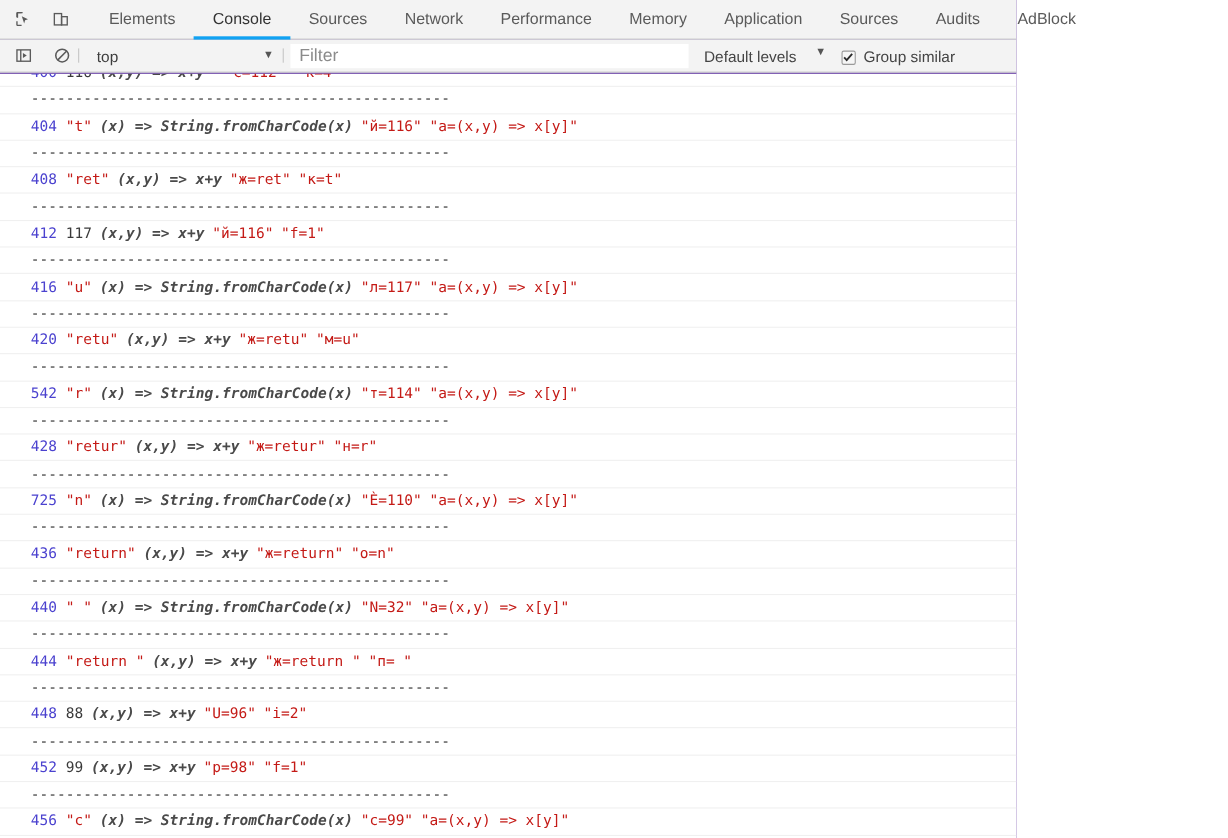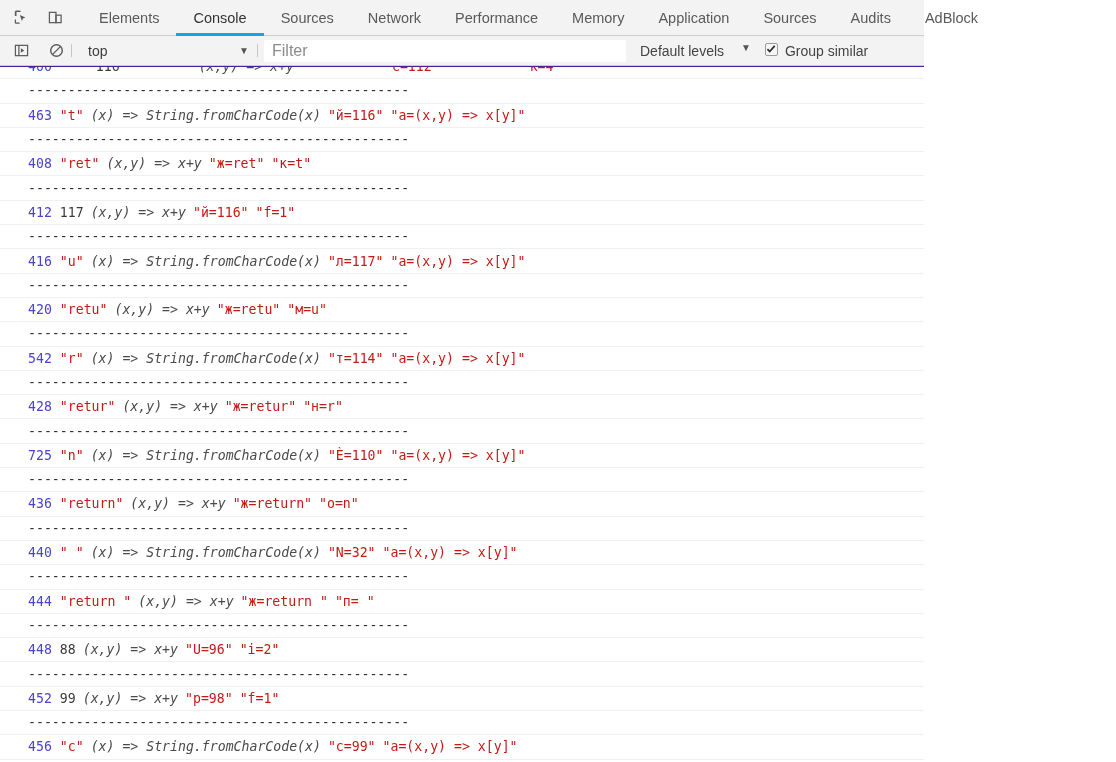--- a/index.html
+++ b/index.html
@@ -91,21 +91,21 @@
     font-family: "Liberation Sans", sans-serif;
   }
   .filter-input::placeholder { color: #8b8b8b; }
   .levels {
     display: flex; gap: 17px;
     margin-left: 14px;
     font-size: 14px; color: #444;
     cursor: pointer; white-space: nowrap;
   }
   .group-wrap {
-    display: flex; align-items: flex-start; gap: 7px;
+    display: flex; align-items: flex-end; gap: 7px;
     margin-left: 14px;
     font-size: 14px; color: #444;
     cursor: pointer; white-space: nowrap;
   }
   .cbox {
     width: 13px; height: 13px;
     border: 1px solid #9a9a9a;
     background: #f6f6f6;
     border-radius: 2px;
     display: flex; align-items: center; justify-content: center;
@@ -124,30 +124,31 @@
     height: 24.3px;
     border-bottom: 1px solid #f0f0f0;
     display: flex;
     align-items: center;
     padding-left: 28px;
     font-family: "DejaVu Sans Mono", "Liberation Mono", monospace;
     font-size: 13.2px;
     white-space: pre;
     color: #303030;
   }
-  .row.first { margin-top: -12px; gap: 36px; }
+  .row.first { margin-top: -12px; }
   .ln {
     color: #4b42cf;
     margin-right: 8px;
   }
   .str { color: #c41a16; }
   .fn {
     color: #4a4a4a;
     font-style: italic;
     font-family: "DejaVu Sans Mono", "Liberation Mono", monospace;
+    font-weight: bold;
   }
   .num { color: #3a3a3a; }
   .sep {
     color: #303030;
     letter-spacing: 0px;
   }
   .gap { display: inline-block; width: 7px; }
   .gapw { display: inline-block; width: 26px; }
 </style>
 </head>
@@ -240,21 +241,21 @@
           <path d="M1.4 5.2 L3.7 7.6 L8.7 1.9" stroke="#2b2b2b" stroke-width="1.7" fill="none"></path>
         </svg>
       </span>
       <span>Group similar</span>
     </div>
   </div>
 
   <div class="console" id="console-log">
       <div class="row first"><span class="ln">400</span><span class="num">116</span><span class="gap"></span><span class="fn">(x,y) =&gt; x+y</span><span class="gapw"></span><span class="str">c=112</span><span class="gapw"></span><span class="str">к=4</span></div>
       <div class="row"><span class="sep">------------------------------------------------</span></div>
-      <div class="row"><span class="ln">463</span><span class="str">"t"</span><span class="gap"></span><span class="fn">(x) =&gt; String.fromCharCode(x)</span><span class="gap"></span><span class="str">"й=116"</span><span class="gap"></span><span class="str">"a=(x,y) =&gt; x[y]"</span></div>
+      <div class="row"><span class="ln">404</span><span class="str">"t"</span><span class="gap"></span><span class="fn">(x) =&gt; String.fromCharCode(x)</span><span class="gap"></span><span class="str">"й=116"</span><span class="gap"></span><span class="str">"a=(x,y) =&gt; x[y]"</span></div>
       <div class="row"><span class="sep">------------------------------------------------</span></div>
       <div class="row"><span class="ln">408</span><span class="str">"ret"</span><span class="gap"></span><span class="fn">(x,y) =&gt; x+y</span><span class="gap"></span><span class="str">"ж=ret"</span><span class="gap"></span><span class="str">"к=t"</span></div>
       <div class="row"><span class="sep">------------------------------------------------</span></div>
       <div class="row"><span class="ln">412</span><span class="num">117</span><span class="gap"></span><span class="fn">(x,y) =&gt; x+y</span><span class="gap"></span><span class="str">"й=116"</span><span class="gap"></span><span class="str">"f=1"</span></div>
       <div class="row"><span class="sep">------------------------------------------------</span></div>
       <div class="row"><span class="ln">416</span><span class="str">"u"</span><span class="gap"></span><span class="fn">(x) =&gt; String.fromCharCode(x)</span><span class="gap"></span><span class="str">"л=117"</span><span class="gap"></span><span class="str">"a=(x,y) =&gt; x[y]"</span></div>
       <div class="row"><span class="sep">------------------------------------------------</span></div>
       <div class="row"><span class="ln">420</span><span class="str">"retu"</span><span class="gap"></span><span class="fn">(x,y) =&gt; x+y</span><span class="gap"></span><span class="str">"ж=retu"</span><span class="gap"></span><span class="str">"м=u"</span></div>
       <div class="row"><span class="sep">------------------------------------------------</span></div>
       <div class="row"><span class="ln">542</span><span class="str">"r"</span><span class="gap"></span><span class="fn">(x) =&gt; String.fromCharCode(x)</span><span class="gap"></span><span class="str">"т=114"</span><span class="gap"></span><span class="str">"a=(x,y) =&gt; x[y]"</span></div>

